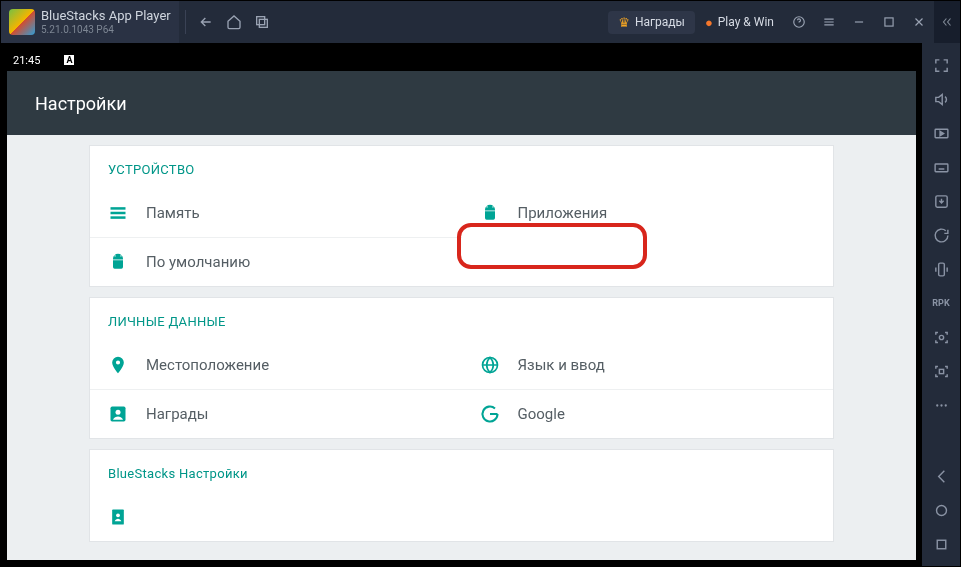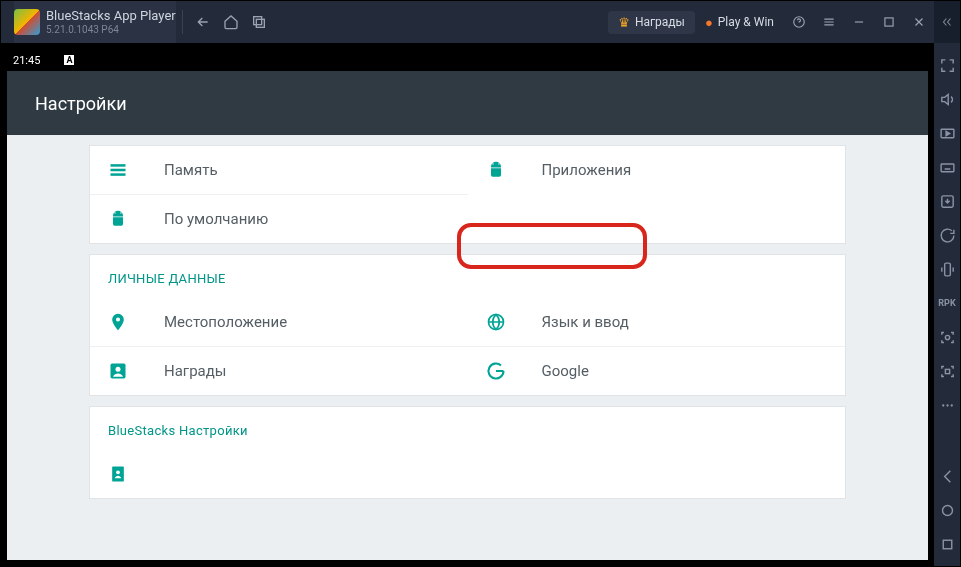--- a/index.html
+++ b/index.html
@@ -1,18 +1,18 @@
 <!DOCTYPE html>
 <html><head>
 <meta charset="utf-8">
 <style>
   * { box-sizing: border-box; margin: 0; padding: 0; }
   body { font-family: -apple-system, BlinkMacSystemFont, "Segoe UI", Roboto, Arial, sans-serif; background: #fff; width: 961px; height: 567px; overflow: hidden; position: relative; border: 1px solid #000; }
   .titlebar { height: 42px; background: #232b3a; display: flex; align-items: center; color: #c8cdd6; font-size: 13px; }
-  .tb-logo { display: flex; align-items: center; gap: 6px; padding: 0 0; height: 100%; background: #2a3244; margin-left: 13px; }
+  .tb-logo { display: flex; align-items: center; gap: 6px; padding: 0 8px; height: 100%; background: #2a3244; }
   .tb-logo-img { width: 26px; height: 26px; border-radius: 4px; background: linear-gradient(135deg,#76c043,#f5b400 50%,#d74a2b 50%,#2e9fd9); }
   .tb-title { display: flex; flex-direction: column; line-height: 1.1; }
   .tb-title-main { font-size: 13px; color: #cfd5de; }
   .tb-title-sub { font-size: 10px; color: #7d8693; }
   .tb-sep { width: 1px; height: 24px; background: #3a4255; margin: 0 6px; }
   .tb-btn { width: 28px; height: 28px; display: flex; align-items: center; justify-content: center; color: #9aa3b3; cursor: pointer; }
   .tb-btn svg { width: 16px; height: 16px; }
   .tb-spacer { flex: 1; }
   .tb-chip { display: flex; align-items: center; gap: 5px; padding: 4px 10px; border-radius: 4px; font-size: 12px; cursor: pointer; color: #d6dbe4; }
   .tb-chip.dark { background: #2e3648; }
@@ -24,27 +24,27 @@
   .body-row { display: flex; height: calc(567px - 42px - 2px); }
   .emu { flex: 1; background: #000; padding: 6px; }
   .emu-inner { background: #eceff1; height: 100%; position: relative; overflow: hidden; }
   .statusbar { height: 22px; background: #000; color: #fff; font-size: 11px; display: flex; align-items: center; padding: 0 6px; gap: 24px; }
   .statusbar .sb-icon { font-size: 9px; background: #fff; color: #000; padding: 0 2px; font-weight: bold; }
   .appbar { height: 64px; background: #2f3a42; color: #fff; display: flex; align-items: center; padding: 0 28px; font-size: 18px; }
   .content { padding: 0 82px; height: calc(100% - 22px - 52px); overflow: hidden; }
   .card { background: #fff; margin-top: 10px; border: 1px solid #e1e4e7; }
   .card-header { color: #009688; font-size: 13px; padding: 16px 18px 12px; letter-spacing: 0.3px; }
   .card-grid { display: grid; grid-template-columns: 1fr 1fr; }
-  .item { display: flex; align-items: center; gap: 36px; padding: 14px 18px; color: #555e64; font-size: 15px; cursor: pointer; border-top: 1px solid #eef0f1; position: relative; }
+  .item { display: flex; align-items: center; gap: 18px; padding: 14px 18px; color: #555e64; font-size: 15px; cursor: pointer; border-top: 1px solid #eef0f1; position: relative; }
   .item:nth-child(-n+2) { border-top: none; }
   .item-icon { width: 20px; height: 20px; color: #00a495; display: flex; align-items: center; justify-content: center; flex-shrink: 0; }
   .item-icon svg { width: 20px; height: 20px; }
   .highlight { position: absolute; border: 4px solid #d8261c; border-radius: 14px; left: 450px; top: 174px; width: 190px; height: 46px; pointer-events: none; z-index: 10; }
 
-  .sidebar { width: 26px; background: #232b3a; display: flex; flex-direction: column; align-items: center; padding: 8px 0; gap: 6px; }
+  .sidebar { width: 38px; background: #232b3a; display: flex; flex-direction: column; align-items: center; padding: 8px 0; gap: 6px; }
   .sb-btn { width: 28px; height: 28px; display: flex; align-items: center; justify-content: center; color: #8a93a4; cursor: pointer; }
   .sb-btn svg { width: 17px; height: 17px; }
   .sb-spacer { flex: 1; }
 </style>
 </head>
 <body>
 
 <div class="titlebar">
   <div class="tb-logo">
     <div class="tb-logo-img"></div>
@@ -119,20 +119,21 @@
         <span>21:45</span>
         <span class="sb-icon">A</span>
       </div>
       <div class="appbar">
         <span>Настройки</span>
       </div>
       <div class="content">
         <div class="highlight"></div>
 
         <div class="card">
+          <div class="card-header">УСТРОЙСТВО</div>
           <div class="card-grid">
             <div class="item">
               <span class="item-icon">
                   <svg viewBox="0 0 24 24" fill="currentColor">
                     <rect x="3" y="5" width="18" height="3"></rect>
                     <rect x="3" y="10.5" width="18" height="3"></rect>
                     <rect x="3" y="16" width="18" height="3"></rect>
                   </svg>
                 </span>
               <span>Память</span>

